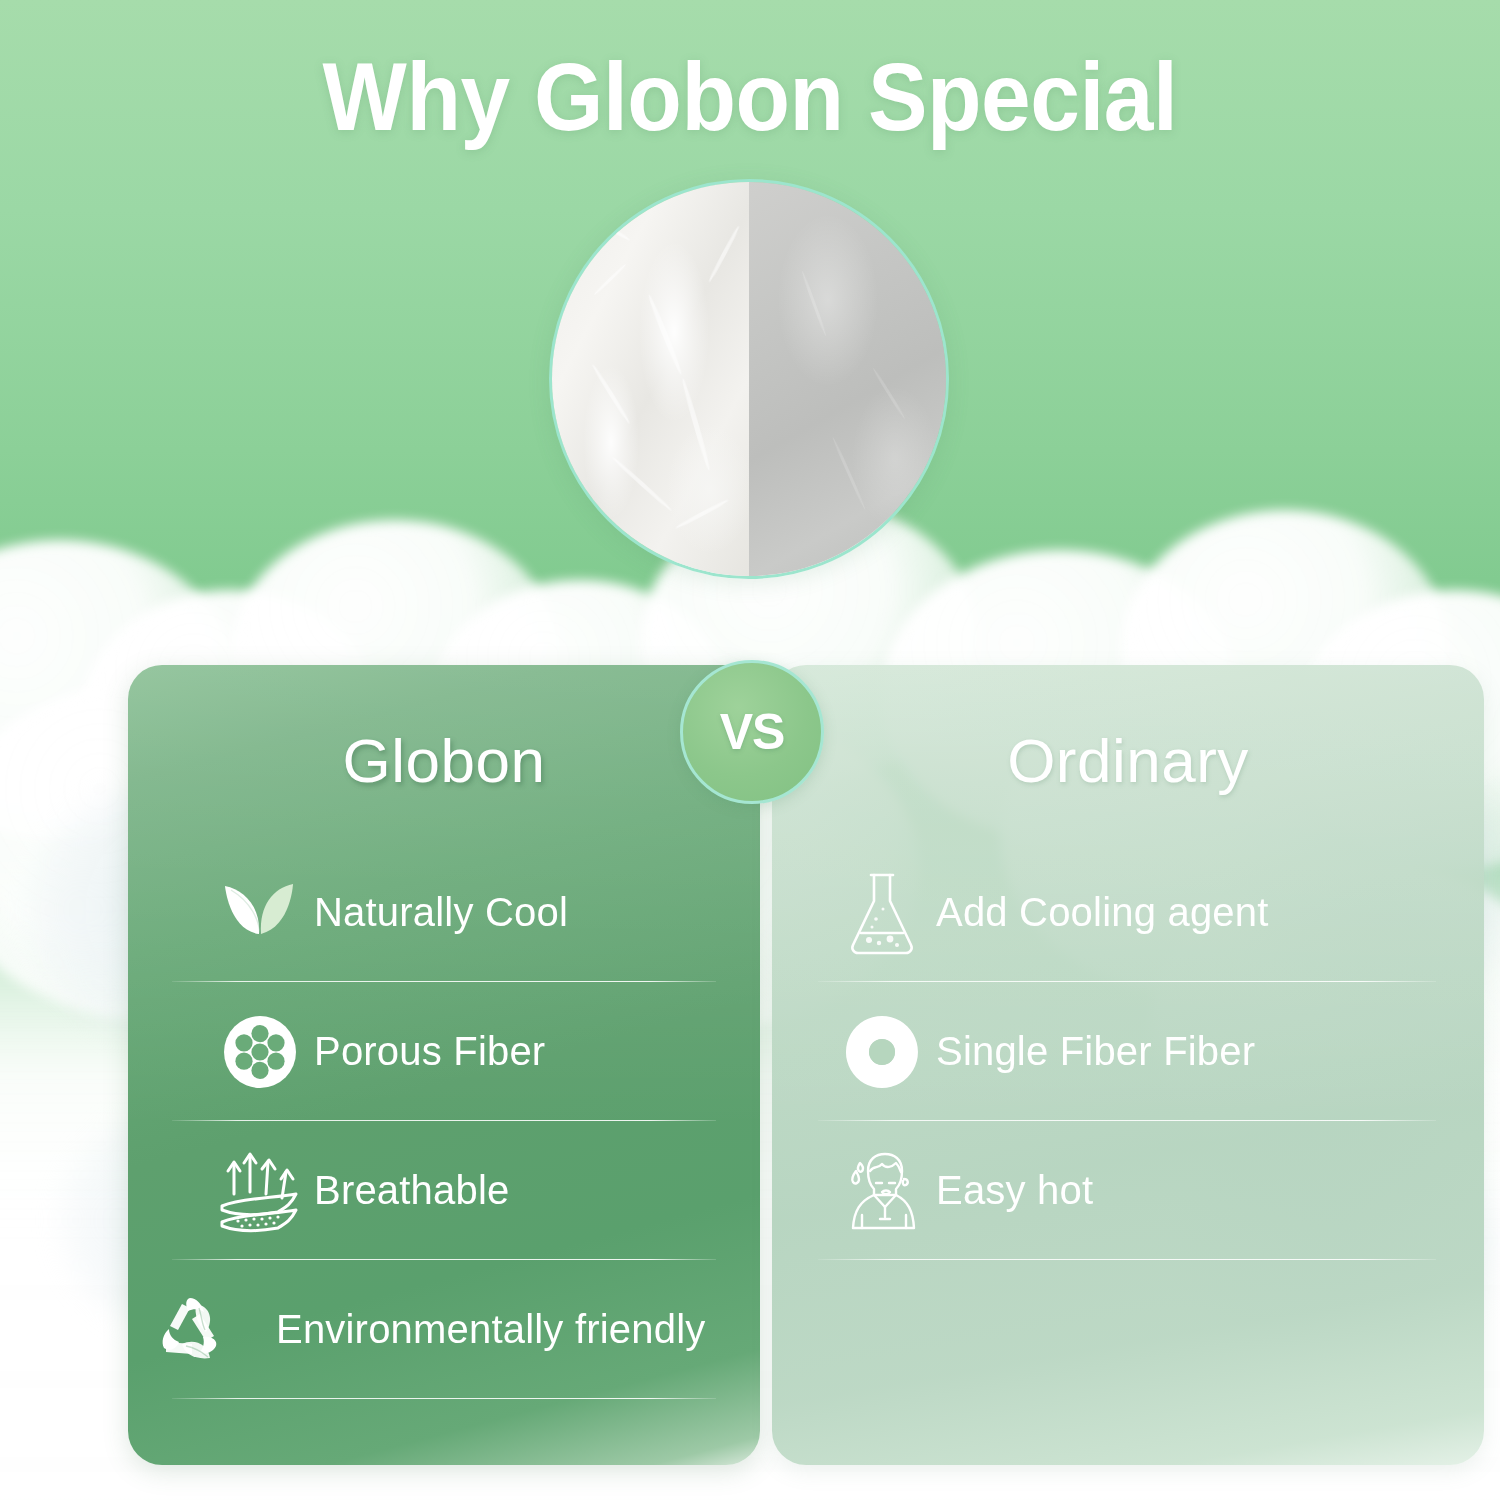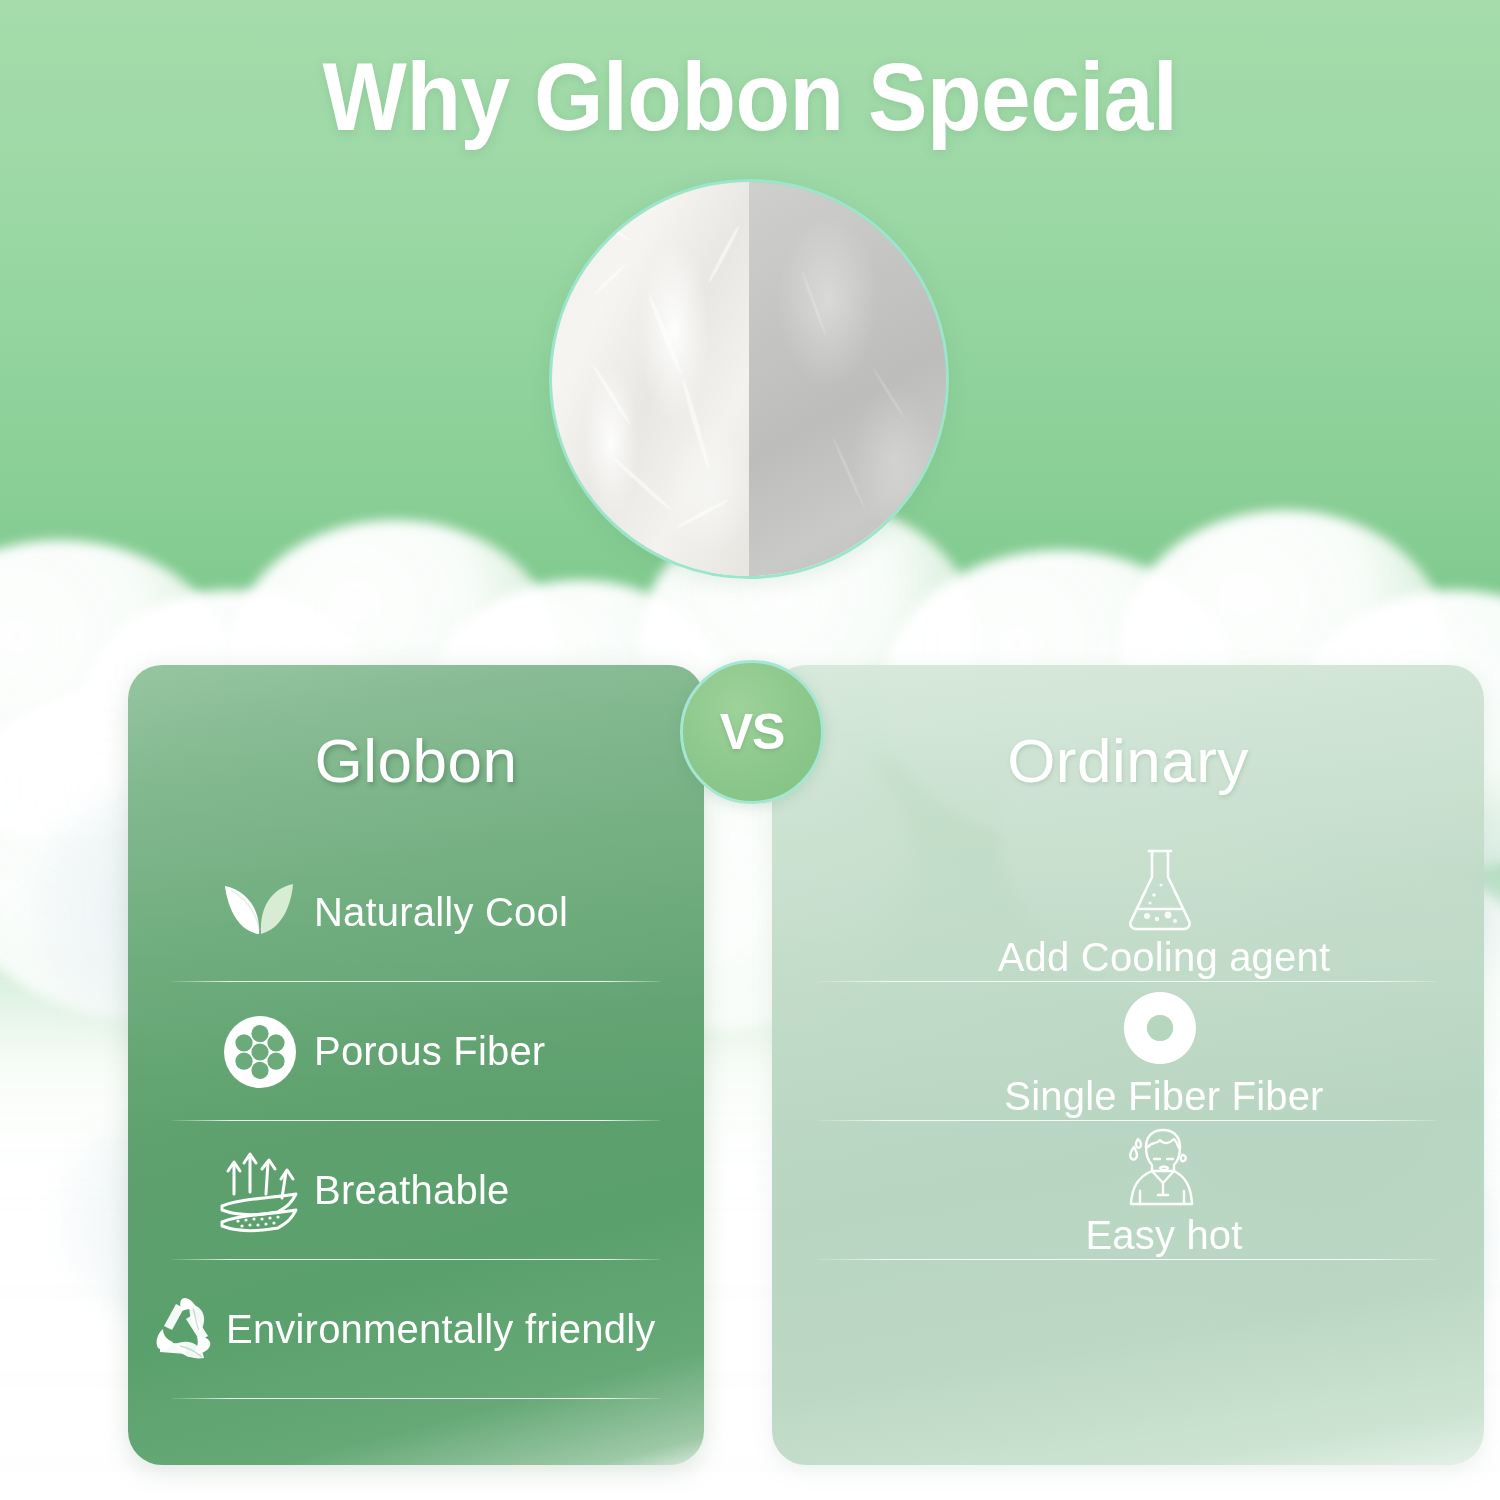--- a/index.html
+++ b/index.html
@@ -138,21 +138,21 @@
 
   .card {
     position: absolute;
     top: 665px;
     height: 800px;
     border-radius: 34px;
     overflow: hidden;
   }
   .card-left {
     left: 128px;
-    width: 576px;
+    width: 632px;
     background: linear-gradient(165deg,
         #85bd90 0%,
         #76b183 12%,
         #68a977 30%,
         #5ea06e 52%,
         #5aa06d 72%,
         #66a977 88%,
         #9dc9a6 97%,
         #d9e9dc 100%);
     box-shadow: 0 6px 26px rgba(70,120,85,0.18);
@@ -196,22 +196,22 @@
     top: 178px;
     left: 0; right: 0;
   }
   .feature-row {
     position: relative;
     height: 139px;
     display: flex;
     align-items: center;
   }
   .card-left .feature-row { padding-left: 86px; }
-  .card-right .feature-row { padding-left: 64px; flex-direction: column; }
-  .feature-row.wide { padding-left: 16px; }
+  .card-right .feature-row { padding-left: 64px; }
+  .feature-row.wide { padding-left: 22px; gap: 44px; }
 
   .feature-icon {
     width: 92px;
     flex: 0 0 92px;
     display: flex;
     align-items: center;
     justify-content: center;
   }
   .feature-row.wide .feature-icon { width: 80px; flex: 0 0 80px; }
 

